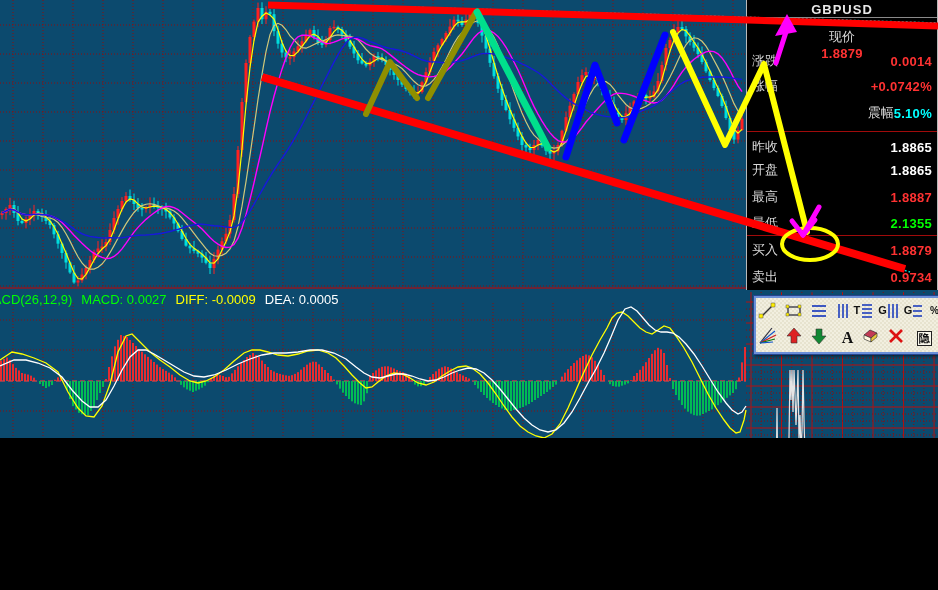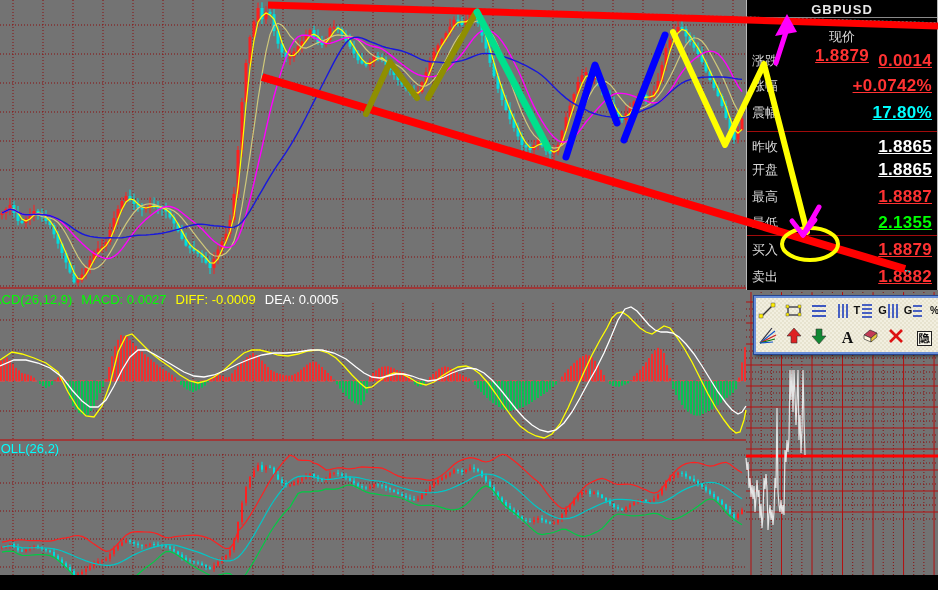--- a/index.html
+++ b/index.html
@@ -1,29 +1,29 @@
 <!DOCTYPE html>
 <html><head>
 <meta charset="utf-8">
 <style>
   html,body{margin:0;padding:0;background:#000;}
-  .root{position:relative;width:938px;height:575px;background:#737373;overflow:hidden;
+  .root{position:relative;width:938px;height:438px;background:#0c4a6e;overflow:hidden;
         font-family:"Liberation Sans",sans-serif;}
   svg{position:absolute;left:0;top:0;}
   #bg{z-index:1;}
   #overlay{z-index:9;pointer-events:none;}
   .sidebar{position:absolute;left:746px;top:0;width:192px;height:290px;background:#000;z-index:2;
            border-left:1px solid #b9b9b9;border-right:1px solid #b9b9b9;box-sizing:border-box;}
   .sb-title{position:absolute;top:2px;left:0;width:100%;text-align:center;color:#e9e9e9;
             font-size:13px;font-weight:bold;letter-spacing:1px;}
   .sb-titleline{position:absolute;top:17px;left:0;width:100%;height:1px;background:#8a8a8a;}
   .q-row{position:absolute;left:0;width:100%;height:16px;display:flex;justify-content:space-between;
          align-items:center;padding:0 5px;box-sizing:border-box;}
   .q-label{color:#d8d8d8;font-size:13px;}
-  .q-value{font-size:17px;font-weight:bold;letter-spacing:.3px;text-decoration:underline;}
+  .q-value{font-size:13px;font-weight:bold;letter-spacing:.3px;}
   .q-sep{position:absolute;left:0;width:100%;height:1px;background:#a00b0b;}
   .macd-label{position:absolute;left:-18px;top:292px;z-index:3;font-size:13px;white-space:nowrap;}
   .macd-label span{margin-right:9px;}
   .boll-label{position:absolute;left:-8px;top:441px;z-index:3;font-size:13px;white-space:nowrap;}
   .palette{position:absolute;left:754px;top:296px;width:183px;z-index:10;background:#edead8;
            border:2px solid #6a8fd8;outline:1px solid #24448f;
            box-shadow:1px 2px 3px rgba(0,0,0,.6);}
   .pal-title{height:16px;background:linear-gradient(#f4f8ff,#bdd0f2 55%,#9fbbe8);display:flex;
              align-items:center;padding:0 3px;cursor:move;}
   .pal-title-text{color:#1c3a94;font-weight:bold;font-size:11px;letter-spacing:1px;}
@@ -1203,23 +1203,23 @@
           <span class="q-value" data-name="quote-value" style="color: rgb(255, 50, 50);">1.8879</span>
         </div>
         <div class="q-row" data-name="quote-row" style="top: 53px;">
           <span class="q-label" data-name="quote-label">涨跌</span>
           <span class="q-value" data-name="quote-value" style="color: rgb(255, 50, 50);">0.0014</span>
         </div>
         <div class="q-row" data-name="quote-row" style="top: 78px;">
           <span class="q-label" data-name="quote-label">涨幅</span>
           <span class="q-value" data-name="quote-value" style="color: rgb(255, 50, 50);">+0.0742%</span>
         </div>
-        <div class="q-row" data-name="quote-row" style="top: 105px;">
+        <div class="q-row" data-name="quote-row" style="top: 105px; justify-content: flex-end;">
           <span class="q-label" data-name="quote-label">震幅</span>
-          <span class="q-value" data-name="quote-value" style="color: rgb(0, 255, 255);">17.80%</span>
+          <span class="q-value" data-name="quote-value" style="color: rgb(0, 255, 255);">5.10%</span>
         </div>
         <div class="q-row" data-name="quote-row" style="top: 139px;">
           <span class="q-label" data-name="quote-label">昨收</span>
           <span class="q-value" data-name="quote-value" style="color: rgb(255, 255, 255);">1.8865</span>
         </div>
         <div class="q-row" data-name="quote-row" style="top: 162px;">
           <span class="q-label" data-name="quote-label">开盘</span>
           <span class="q-value" data-name="quote-value" style="color: rgb(255, 255, 255);">1.8865</span>
         </div>
         <div class="q-row" data-name="quote-row" style="top: 189px;">
@@ -1229,21 +1229,21 @@
         <div class="q-row" data-name="quote-row" style="top: 215px;">
           <span class="q-label" data-name="quote-label">最低</span>
           <span class="q-value" data-name="quote-value" style="color: rgb(0, 255, 0);">2.1355</span>
         </div>
         <div class="q-row" data-name="quote-row" style="top: 242px; text-align: right;">
           <span class="q-label" data-name="quote-label">买入</span>
           <span class="q-value" data-name="quote-value" style="color: rgb(255, 50, 50);">1.8879</span>
         </div>
         <div class="q-row" data-name="quote-row" style="top: 269px; text-align: center;">
           <span class="q-label" data-name="quote-label">卖出</span>
-          <span class="q-value" data-name="quote-value" style="color: rgb(255, 50, 50);">1.8882</span>
+          <span class="q-value" data-name="quote-value" style="color: rgb(255, 50, 50);">0.9734</span>
         </div>
         <div class="q-sep" data-name="quote-separator" style="top: 131px;"></div>
         <div class="q-sep" data-name="quote-separator" style="top: 235px;"></div>
       </div>
   </div>
 
   <div class="macd-label" id="macd-label" data-name="macd-indicator-label"><span data-name="macd-label-part" style="color: rgb(0, 255, 0);">MACD(26,12,9)</span><span data-name="macd-label-part" style="color: rgb(0, 255, 0);">MACD: 0.0027</span><span data-name="macd-label-part" style="color: rgb(255, 255, 0);">DIFF: -0.0009</span><span data-name="macd-label-part" style="color: rgb(255, 255, 255);">DEA: 0.0005</span></div>
   <div class="boll-label" data-name="boll-indicator-label" style="color: rgb(0, 255, 255);">BOLL(26,2)</div>
 
   <div class="palette" data-name="drawing-tools-palette">

